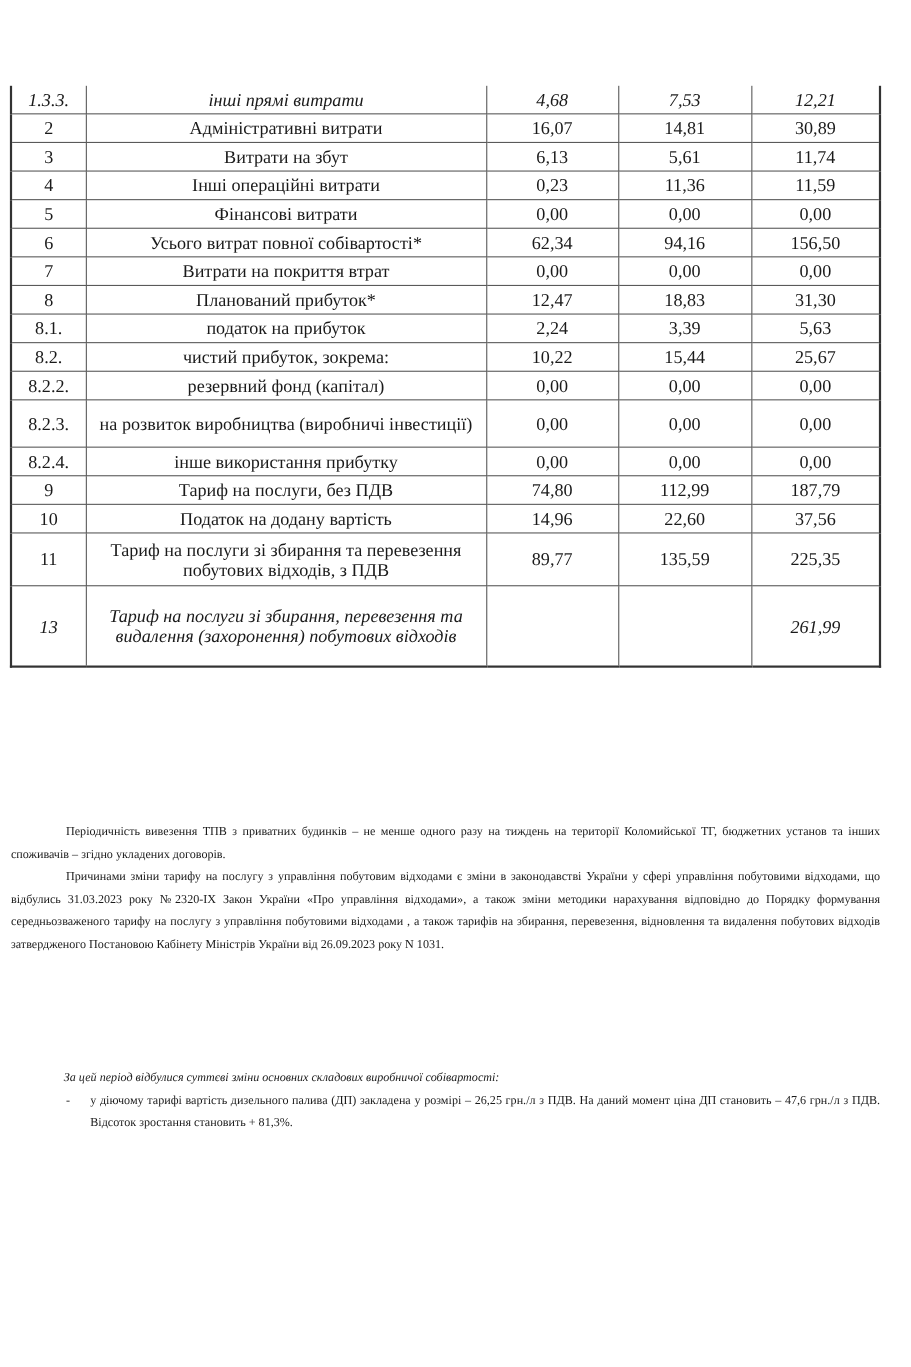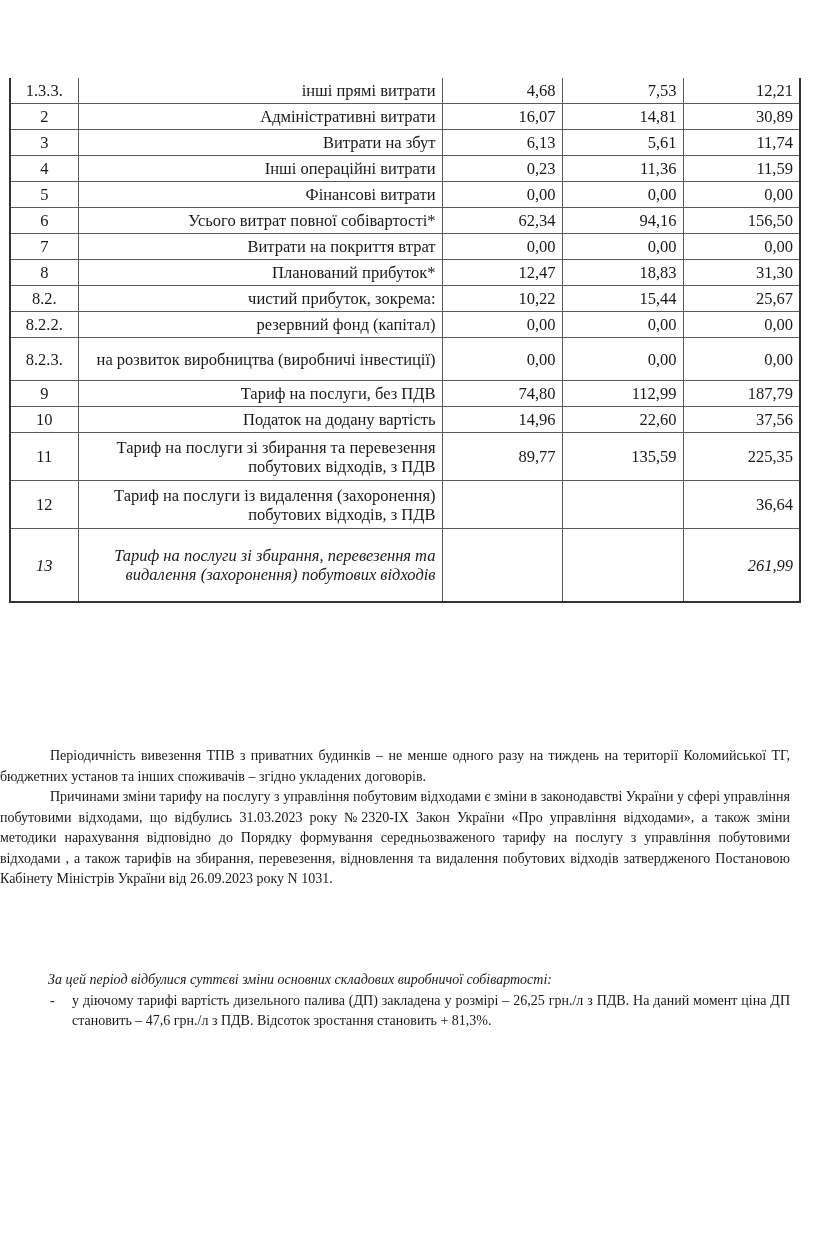--- a/index.html
+++ b/index.html
@@ -24,36 +24,36 @@
       table-layout: fixed;
       font-size: 16.5px;
       line-height: 19px;
     }
     #doc-table td {
       border: 1px solid #5a5a5a;
       padding: 0 6px;
       height: 25px;
       vertical-align: middle;
     }
-    #doc-table tr:first-child td { border-top: none; }
+    #doc-table tr:first-child td { border-top: none; font-style: italic; }
     #doc-table td.c-num { text-align: center; padding: 0 2px; }
-    #doc-table td.c-val { text-align: right; }
-    #doc-table td.c-name { text-align: right; }
+    #doc-table td.c-val { text-align: center; }
+    #doc-table td.c-name { text-align: center; }
     #doc-table tr:last-child td { border-bottom: 2px solid #333; font-style: italic; }
     #doc-table td:first-child { border-left: 2px solid #333; }
     #doc-table td:last-child { border-right: 2px solid #333; }
     #doc-table tr.h2 td { height: 42px; }
     #doc-table tr.h3 td { height: 72px; }
     #doc-table tr.h2b td { height: 47px; margin-top: 29px; }
 
     .text-block {
       position: absolute;
-      left: 0;
+      left: 10px;
       width: 790px;
-      font-size: 14px;
+      font-size: 11px;
       line-height: 20.5px;
       text-align: justify;
     }
     .text-block p {
       margin: 0;
       text-indent: 50px;
     }
     #p-block-1 { top: 746px; }
     #p-block-2 { top: 970px; }
     #p-block-2 p.indent2 { text-indent: 68px; }
@@ -135,36 +135,50 @@
         <td class="c-val">0,00</td>
       </tr>
       <tr>
         <td class="c-num">8</td>
         <td class="c-name">Планований прибуток*</td>
         <td class="c-val">12,47</td>
         <td class="c-val">18,83</td>
         <td class="c-val">31,30</td>
       </tr>
       <tr>
+        <td class="c-num">8.1.</td>
+        <td class="c-name">податок на прибуток</td>
+        <td class="c-val">2,24</td>
+        <td class="c-val">3,39</td>
+        <td class="c-val">5,63</td>
+      </tr>
+      <tr>
         <td class="c-num">8.2.</td>
         <td class="c-name">чистий прибуток, зокрема:</td>
         <td class="c-val">10,22</td>
         <td class="c-val">15,44</td>
         <td class="c-val">25,67</td>
       </tr>
       <tr>
         <td class="c-num">8.2.2.</td>
         <td class="c-name">резервний фонд (капітал)</td>
         <td class="c-val">0,00</td>
         <td class="c-val">0,00</td>
         <td class="c-val">0,00</td>
       </tr>
       <tr class="h2">
         <td class="c-num">8.2.3.</td>
         <td class="c-name">на розвиток виробництва (виробничі інвестиції)</td>
+        <td class="c-val">0,00</td>
+        <td class="c-val">0,00</td>
+        <td class="c-val">0,00</td>
+      </tr>
+      <tr>
+        <td class="c-num">8.2.4.</td>
+        <td class="c-name">інше використання прибутку</td>
         <td class="c-val">0,00</td>
         <td class="c-val">0,00</td>
         <td class="c-val">0,00</td>
       </tr>
       <tr>
         <td class="c-num">9</td>
         <td class="c-name">Тариф на послуги, без ПДВ</td>
         <td class="c-val">74,80</td>
         <td class="c-val">112,99</td>
         <td class="c-val">187,79</td>
@@ -175,27 +189,20 @@
         <td class="c-val">14,96</td>
         <td class="c-val">22,60</td>
         <td class="c-val">37,56</td>
       </tr>
       <tr class="h2b">
         <td class="c-num">11</td>
         <td class="c-name">Тариф на послуги зі збирання та перевезення побутових відходів, з ПДВ</td>
         <td class="c-val">89,77</td>
         <td class="c-val">135,59</td>
         <td class="c-val">225,35</td>
-      </tr>
-      <tr class="h2b">
-        <td class="c-num">12</td>
-        <td class="c-name">Тариф на послуги із видалення (захоронення) побутових відходів, з ПДВ</td>
-        <td class="c-val"></td>
-        <td class="c-val"></td>
-        <td class="c-val">36,64</td>
       </tr>
       <tr class="h3">
         <td class="c-num">13</td>
         <td class="c-name">Тариф на послуги  зі збирання, перевезення та видалення (захоронення) побутових відходів</td>
         <td class="c-val"></td>
         <td class="c-val"></td>
         <td class="c-val">261,99</td>
       </tr>
     </tbody>
 </table>

